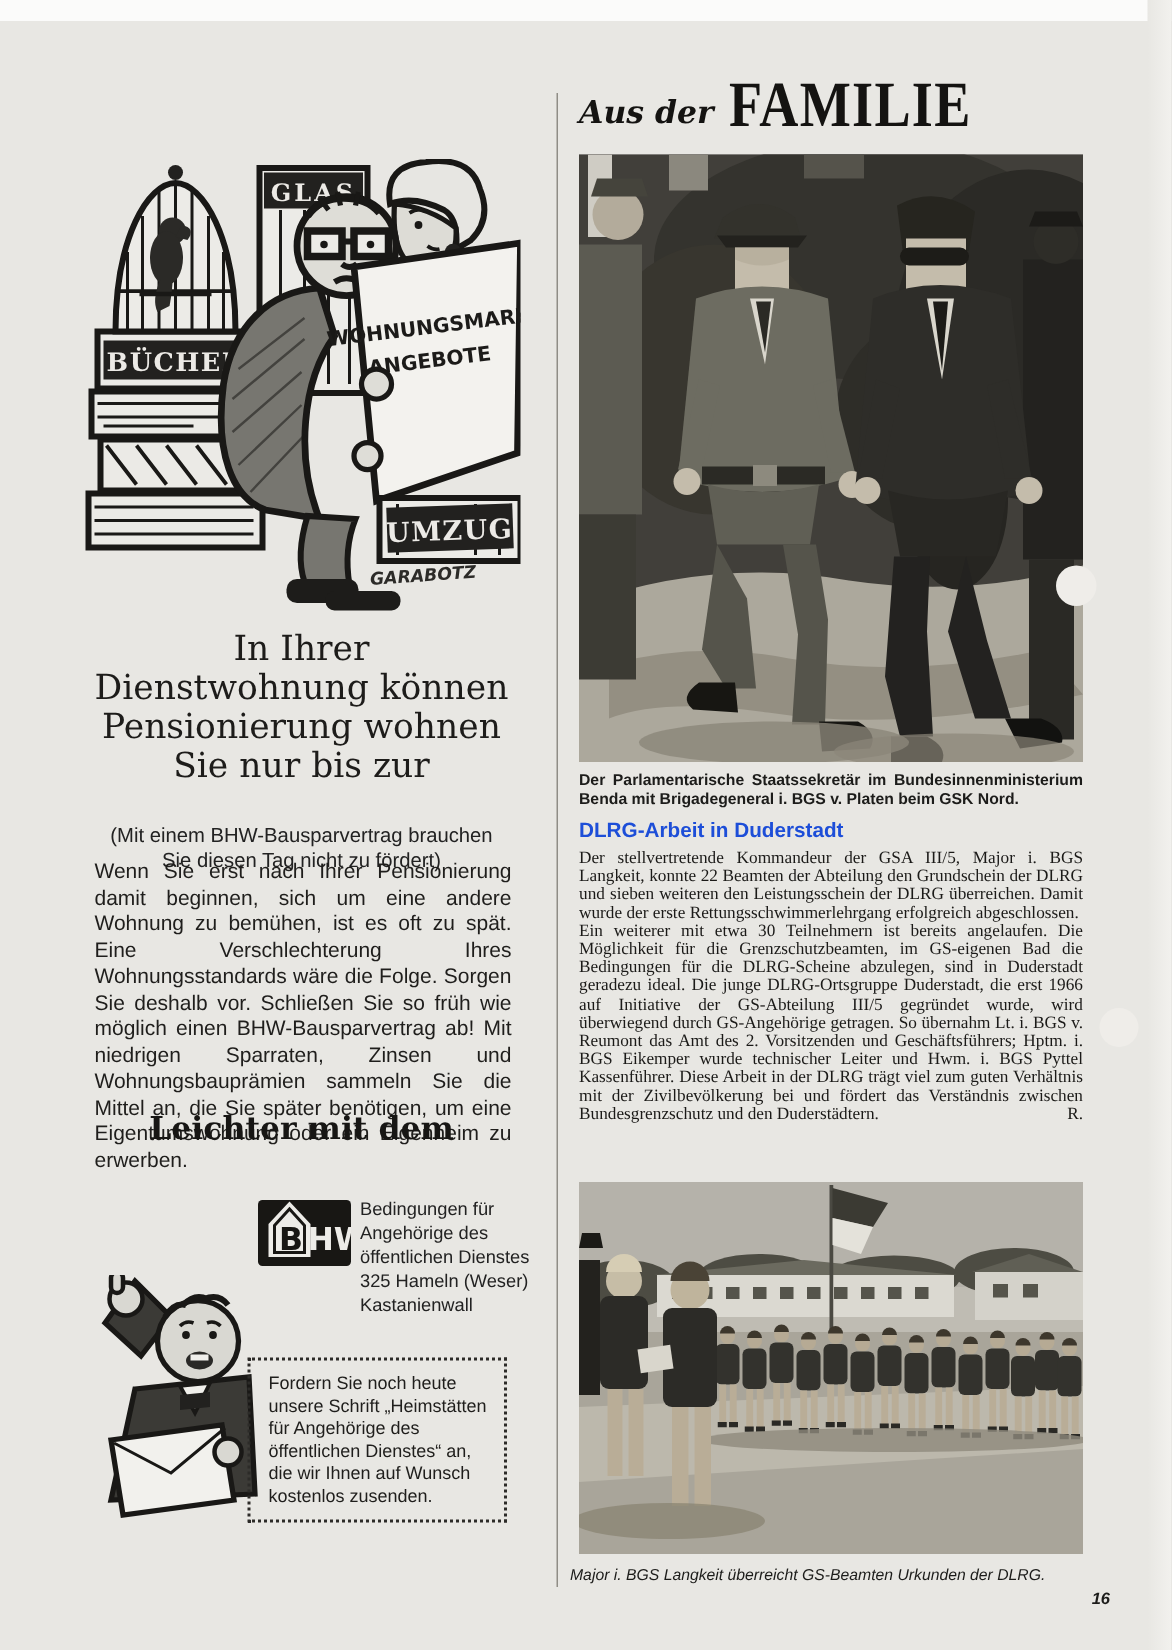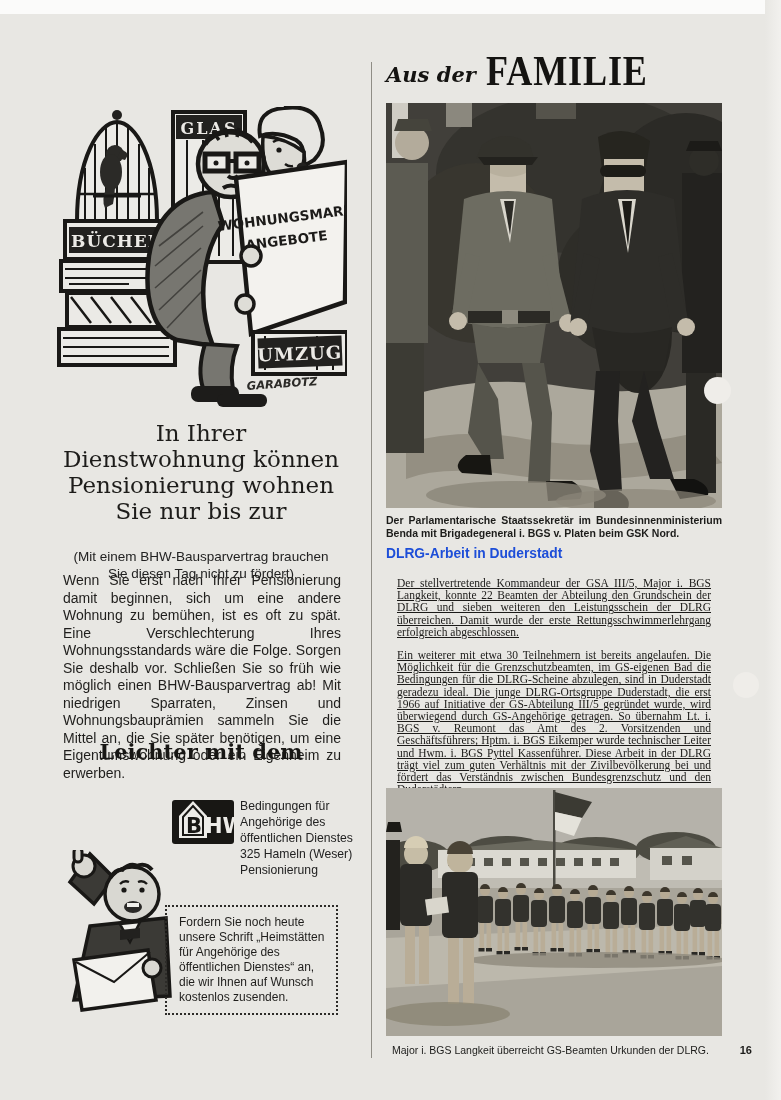--- a/index.html
+++ b/index.html
@@ -19,25 +19,25 @@
   .address{left:240px;top:798px;width:120px;font-size:12.2px;line-height:16px;color:#222;}
   .offerbox{left:165px;top:905px;width:149px;border:2px dotted #2c2b28;padding:8px 8px 8px 12px;font-size:12px;line-height:15px;color:#1f1e1c;background:transparent;}
   
   .famhead{left:386px;top:54px;width:340px;display:flex;align-items:flex-end;gap:10px;}
   .famhead .pre{font-family:"DejaVu Serif",serif;font-style:italic;font-weight:bold;font-size:21px;line-height:26px;color:#141311;}
   .famhead .ttl{font-family:"Liberation Serif",serif;font-weight:bold;font-size:43px;line-height:34px;letter-spacing:1px;color:#141311;display:inline-block;transform:scaleX(0.84);transform-origin:left bottom;}
   .cap{font-size:10.5px;line-height:12.6px;text-align:justify;color:#1c1c1a;}
   .cap1{left:386px;top:514px;width:336px;font-weight:bold;}
   .arthead{left:386px;top:546px;width:336px;font-weight:bold;font-size:13.8px;color:#1d4ed8;}
   .artbody{left:386px;top:566px;width:336px;font-family:"Liberation Serif",serif;font-size:11.5px;line-height:12.2px;text-align:justify;color:#1b1a18;}
-  .artbody p{margin:11px;text-decoration:underline;}
+  .artbody p{margin:0;}
   .byline{text-align:right;margin-top:-12.2px;}
-  .cap2row{left:392px;top:1044px;width:360px;display:flex;justify-content:space-between;align-items:flex-start;}
+  .cap2row{left:380px;top:1044px;width:360px;display:flex;justify-content:space-between;align-items:flex-start;font-style:italic;}
   .cap2{font-size:10.5px;color:#1c1c1a;}
-  .pagenum{font-size:11px;font-weight:bold;color:#1c1c1a;}
+  .pagenum{font-size:11px;font-weight:bold;color:#1c1c1a;margin-top:16px;}
   .photo{background:#45443f;}
   .hole{position:absolute;border-radius:50%;background:#efede9;}
 </style>
 </head>
 <body>
 
 <div class="page">
   <div class="topband"></div>
   <div class="rightband"></div>
   <div class="divider"></div>
@@ -141,21 +141,21 @@
     </g>
     <text x="14" y="37" font-family="DejaVu Sans, sans-serif" font-weight="bold" font-size="21" fill="#181714">B</text>
     <text x="33" y="37" font-family="DejaVu Sans, sans-serif" font-weight="bold" font-size="21" fill="#edece8">HW</text>
   </svg>
 
   <div class="abs address">
     <div>Bedingungen für</div>
     <div>Angehörige des</div>
     <div>öffentlichen Dienstes</div>
     <div>325 Hameln (Weser)</div>
-    <div>Pensionierung</div>
+    <div>Kastanienwall</div>
   </div>
 
   <svg class="abs" style="left:60px;top:850px;" width="112" height="170" viewBox="0 0 112 170">
     <g stroke="#191816">
       <polygon points="10,32 30,4 54,28 34,54" fill="#3b3a36" stroke-width="3.5"></polygon>
       <circle cx="24" cy="16" r="11" fill="#d9d8d2" stroke-width="3"></circle>
       <rect x="14" y="-2" width="8" height="14" rx="4" fill="#d9d8d2" stroke-width="3"></rect>
     </g>
     <g>
       <circle cx="72" cy="44" r="27" fill="#d9d8d2" stroke="#191816" stroke-width="3.5"></circle>

